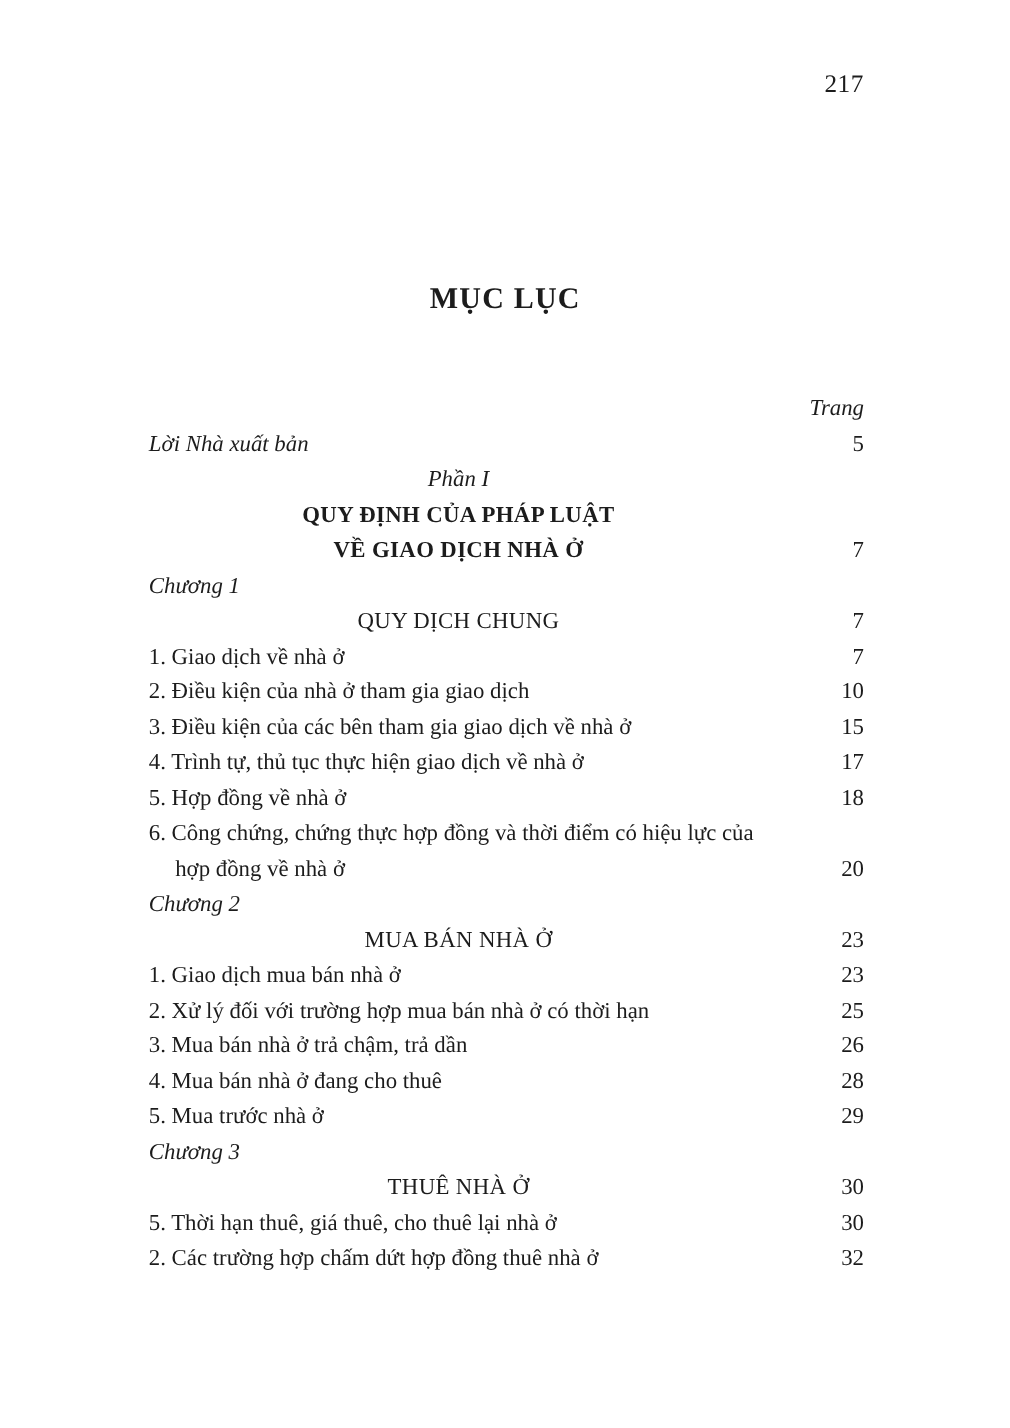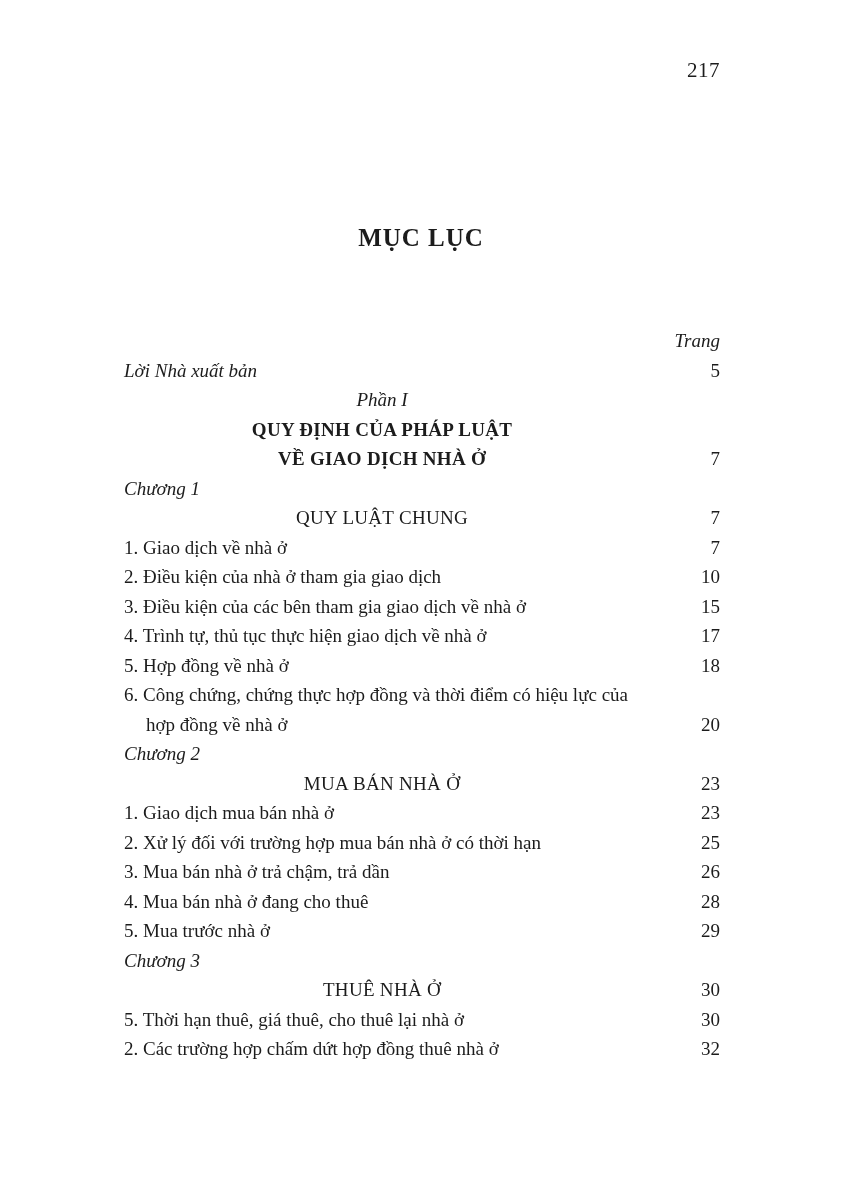--- a/index.html
+++ b/index.html
@@ -25,21 +25,21 @@
     position: absolute;
     top: 58px;
     left: 0;
     width: 720px;
     text-align: right;
     font-size: 21px;
     letter-spacing: 0.5px;
   }
   .doc-title {
     position: absolute;
-    top: 224px;
+    top: 236px;
     left: 0;
     width: 842px;
     text-align: center;
     font-size: 25px;
     font-weight: bold;
     letter-spacing: 1px;
   }
   .toc-wrap {
     position: absolute;
     top: 326px;
@@ -100,21 +100,21 @@
         </div>
         <div class="row kind-part-title">
           <span class="text">VỀ GIAO DỊCH NHÀ Ở</span>
           <span class="pg">7</span>
         </div>
         <div class="row kind-chapter-label">
           <span class="text">Chương 1</span>
           <span class="pg"></span>
         </div>
         <div class="row kind-chapter-title">
-          <span class="text">QUY LUẬT CHUNG</span>
+          <span class="text">QUY DỊCH CHUNG</span>
           <span class="pg">7</span>
         </div>
         <div class="row kind-entry">
           <span class="text">1. Giao dịch về nhà ở</span>
           <span class="pg">7</span>
         </div>
         <div class="row kind-entry">
           <span class="text">2. Điều kiện của nhà ở tham gia giao dịch</span>
           <span class="pg">10</span>
         </div>

